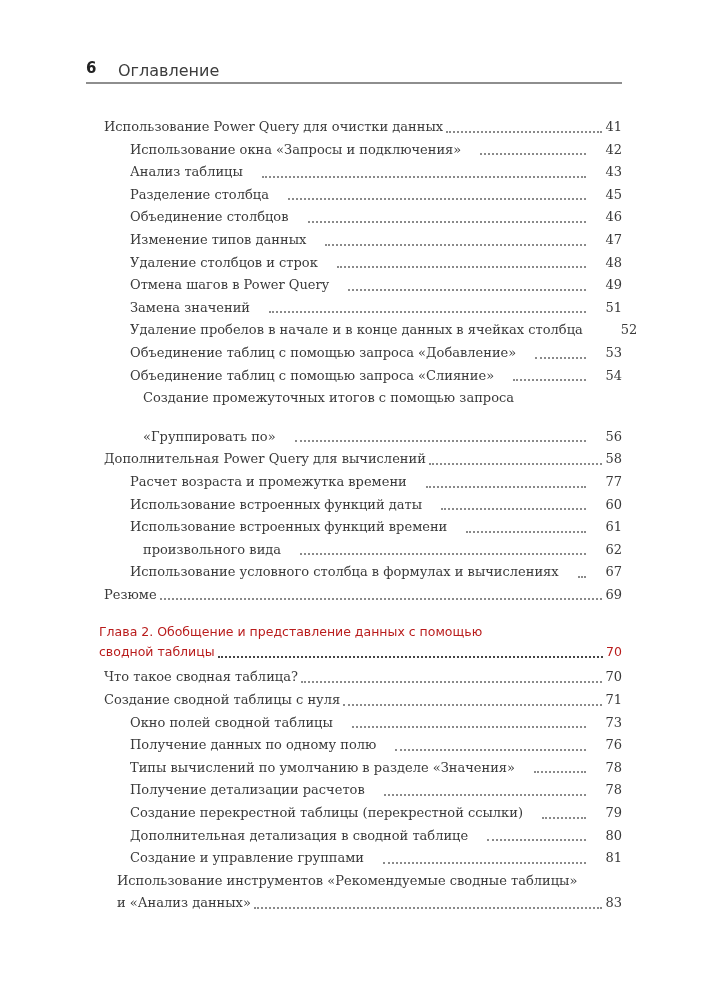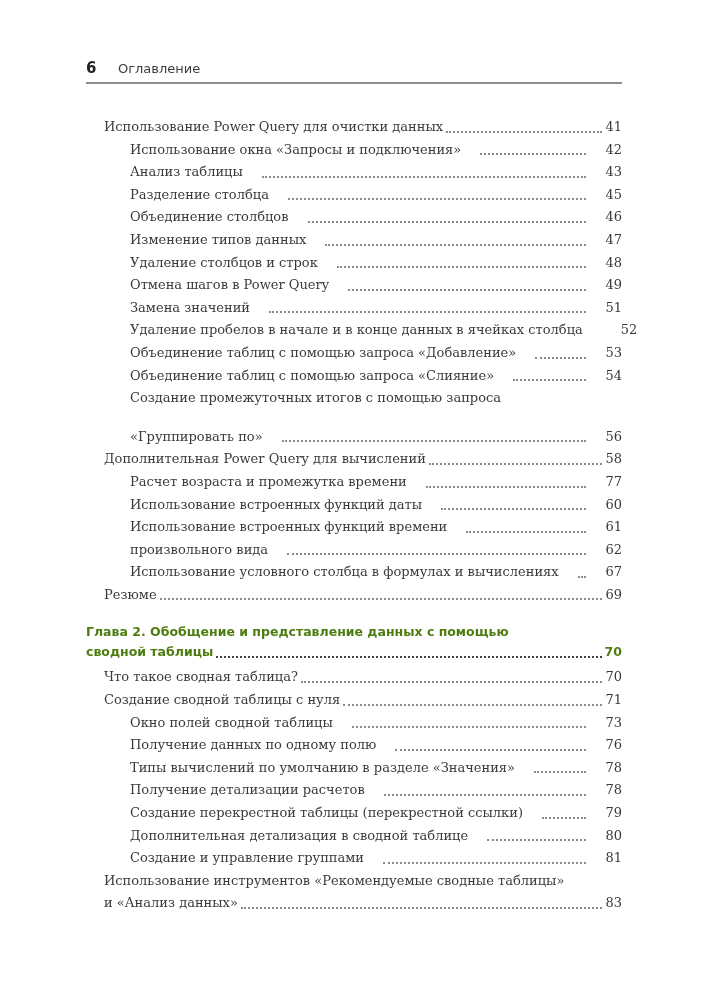--- a/index.html
+++ b/index.html
@@ -16,47 +16,47 @@
       width: 536px; height: 24px;
       border-bottom: 2px solid #8e8e8e;
       font-family: "DejaVu Sans", sans-serif;
     }
     .page-number {
       position: absolute; left: 0; top: 1px;
       font-weight: bold; font-size: 15px; color: #222;
     }
     .running-title {
       position: absolute; left: 32px; top: 3px;
-      font-size: 13px; color: #3c3c3c;
+      font-size: 16px; color: #3c3c3c;
     }
     .toc {
       position: absolute;
       left: 86px; top: 116px;
       width: 536px;
       font-family: "DejaVu Serif", serif;
       font-size: 13px;
     }
     .toc-entry {
       display: flex;
       align-items: flex-end;
       line-height: 22.6px;
       white-space: nowrap;
       color: #3a3a3a;
       cursor: pointer;
     }
     .toc-entry.level-1 { padding-left: 18px; }
     .toc-entry.level-2 { padding-left: 44px; gap: 16px; }
     .toc-entry.chapter {
       font-family: "DejaVu Sans", sans-serif;
-      font-weight: bold;
+      font-weight: normal;
       font-size: 12.5px;
-      color: #4d7c0f;
+      color: #b91c1c;
       line-height: 20px;
     }
-    .toc-entry.multiline { flex-wrap: wrap; }
+    .toc-entry.multiline { flex-wrap: wrap; margin-left: 13px; }
     .toc-entry .title-line-1 { width: 100%; }
     .toc-entry .label { flex: 0 0 auto; }
     .toc-entry .leader {
       flex: 1 1 auto;
       overflow: hidden;
       margin: 0 3px;
       position: relative;
       height: 1em;
       align-self: flex-end;
       margin-bottom: 6px;

